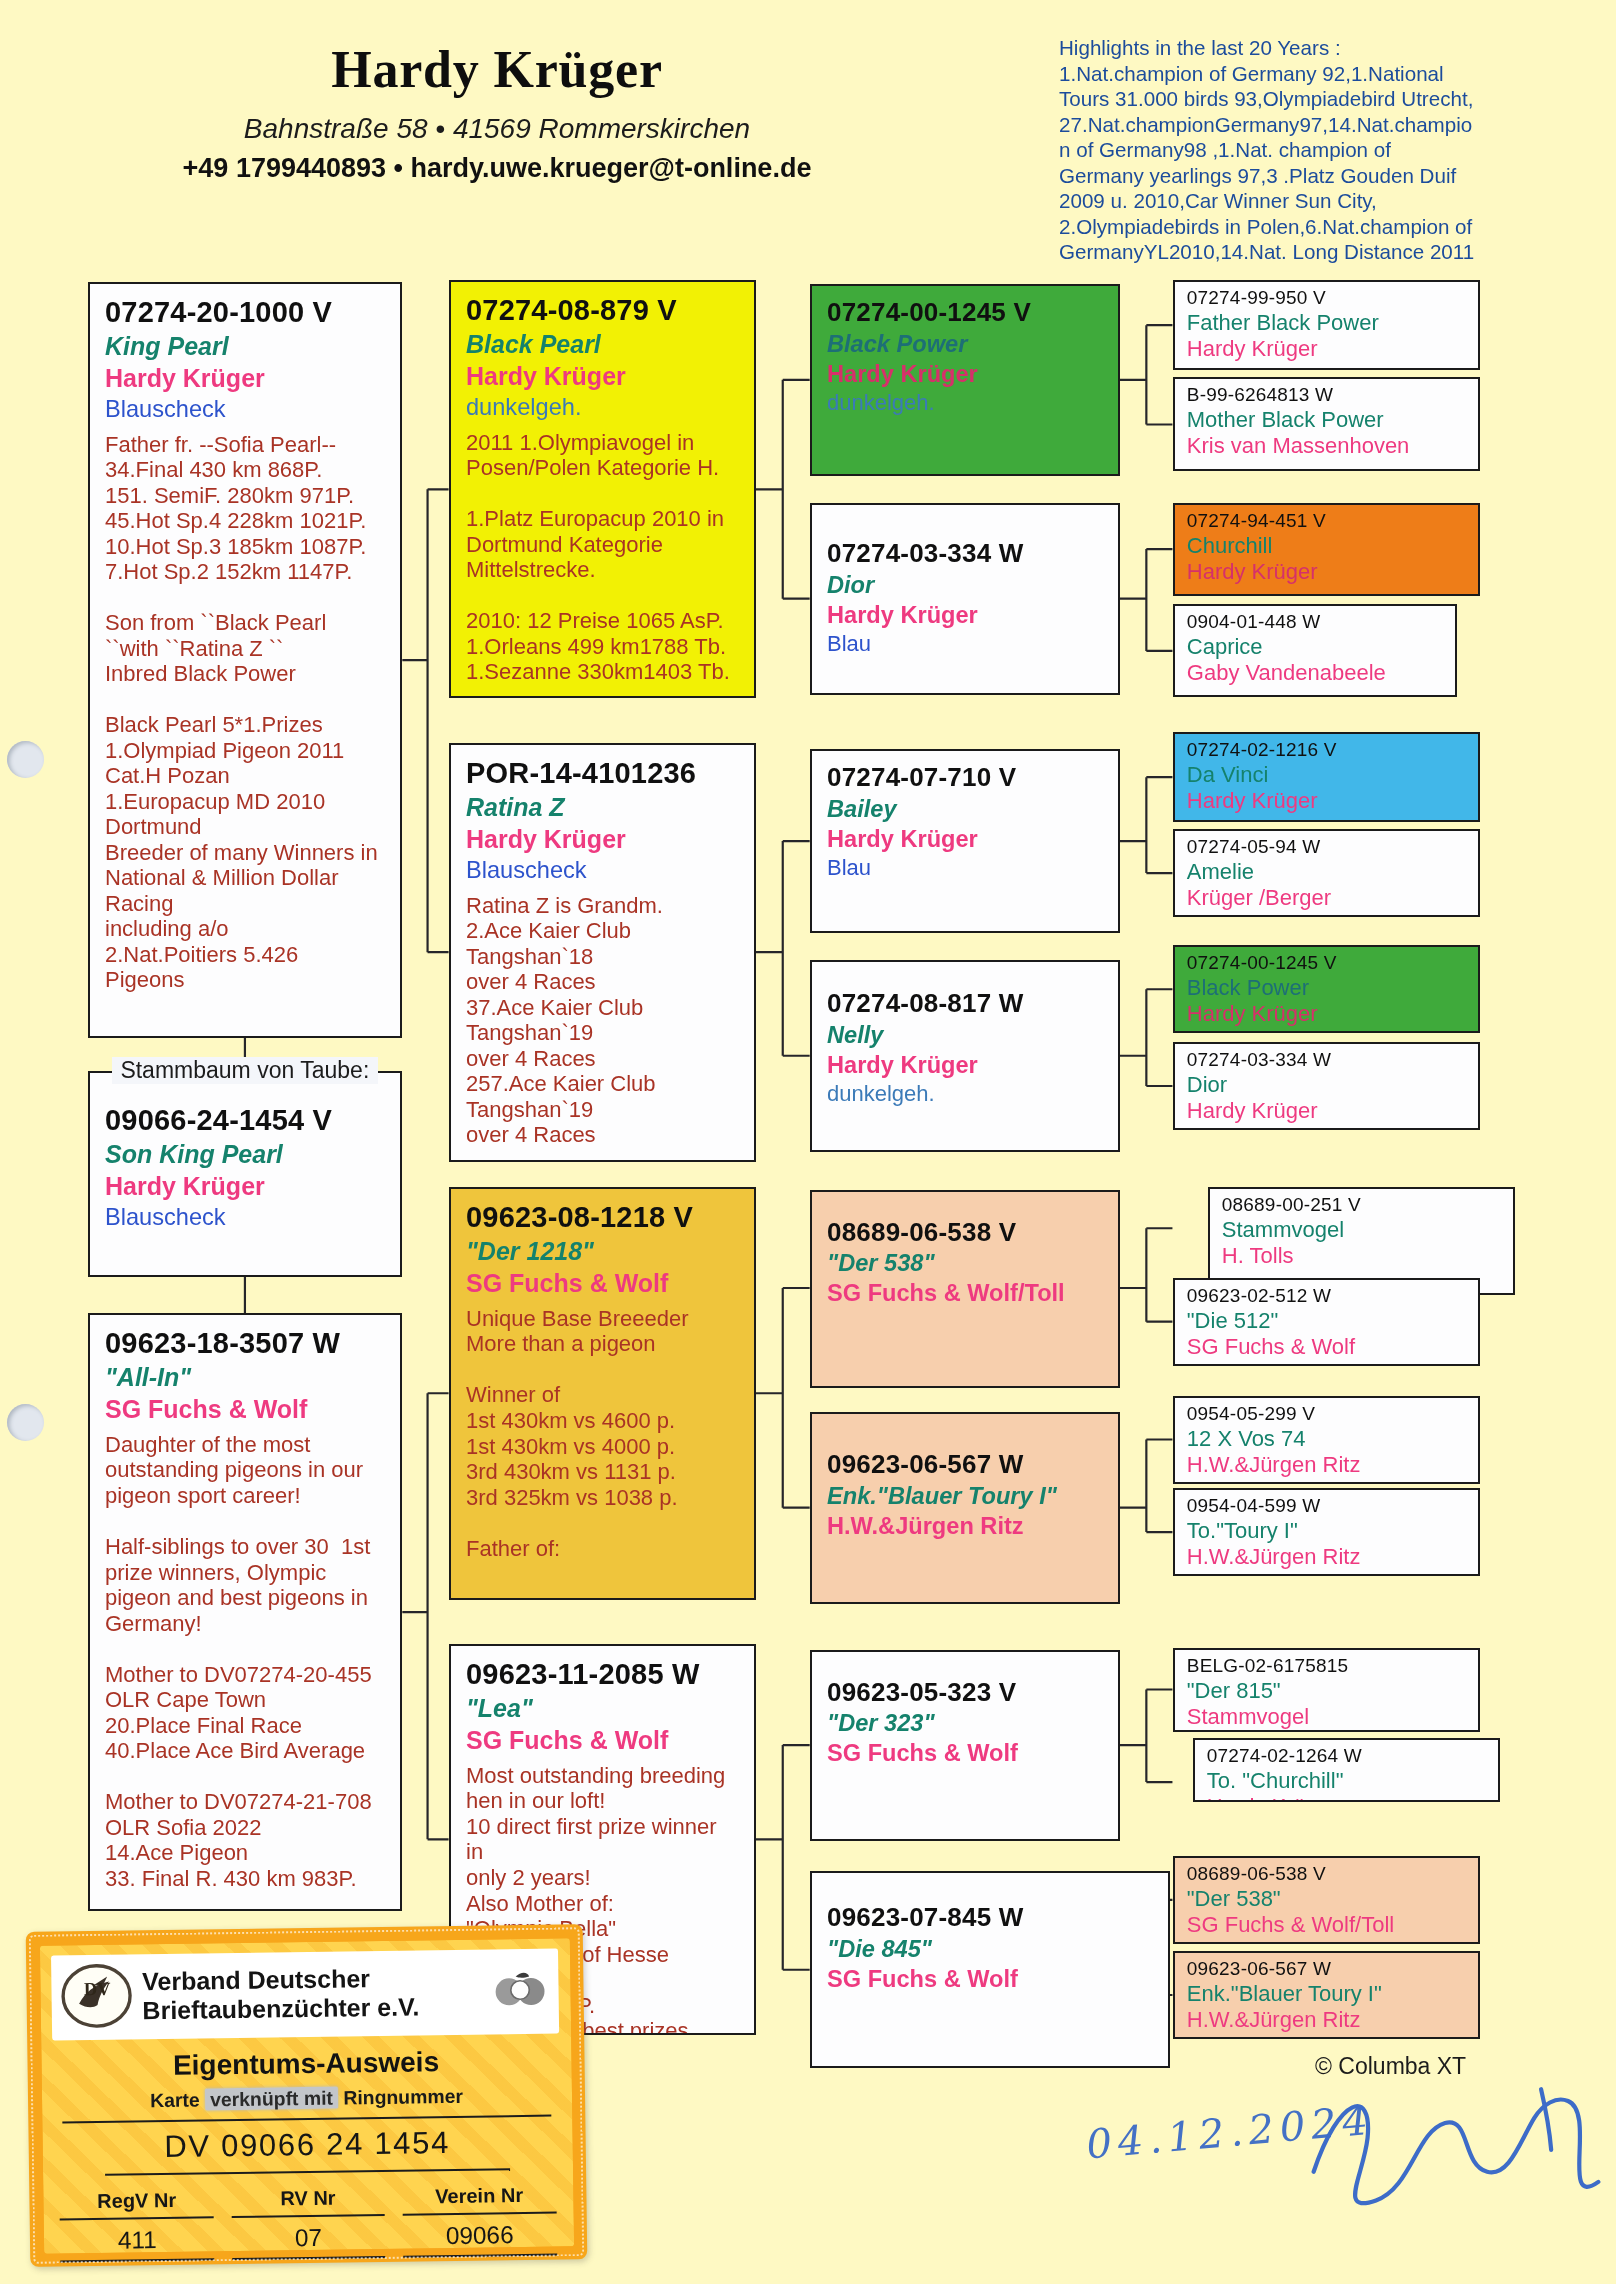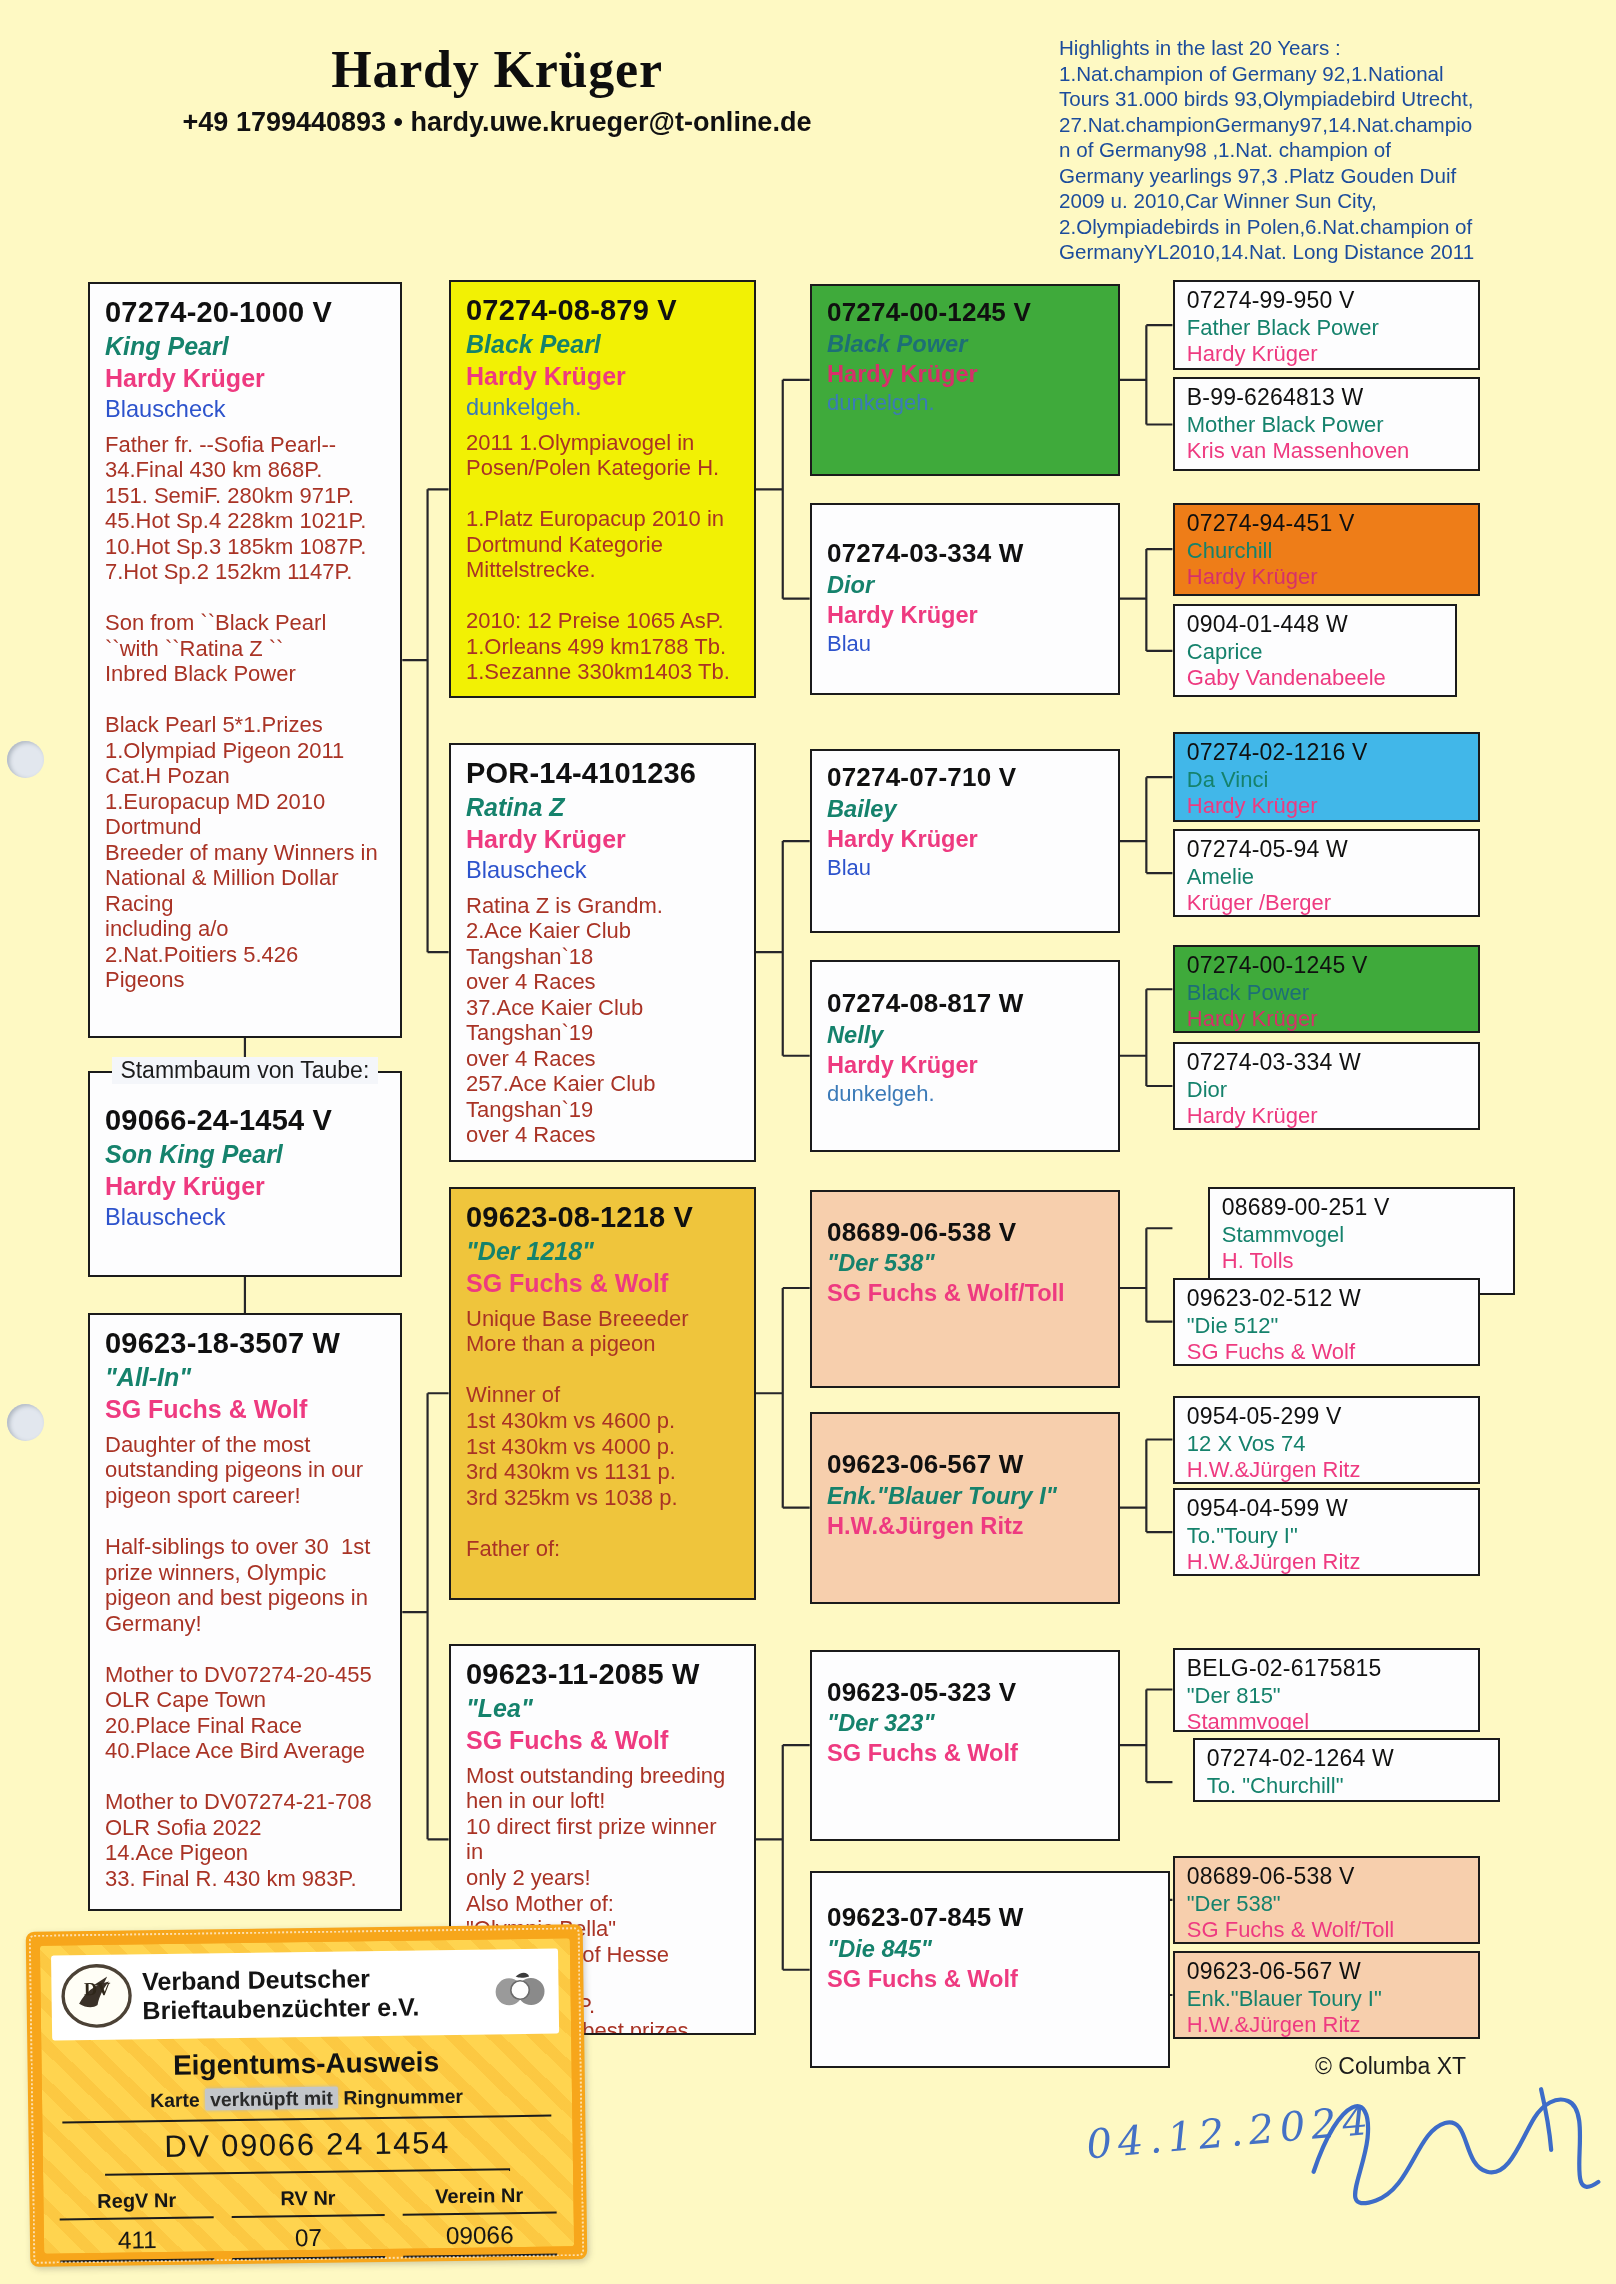--- a/index.html
+++ b/index.html
@@ -28,21 +28,21 @@
   .name{font-weight:700;font-style:italic;font-size:25px;line-height:1.28;color:#15826c;}
   .owner{font-weight:700;font-size:25px;line-height:1.28;color:#ee3a80;}
   .colorline{font-size:23.6px;line-height:1.3;color:#2d53cc;}
   .colorline.dunkel{color:#3b7ab8;}
   .notes{margin-top:6.7px;font-size:22px;line-height:1.16;color:#a93325;white-space:pre-wrap;}
   .g3 .ring{font-size:26px;}
   .g3 .name{font-size:23.6px;}
   .g3 .owner{font-size:23.6px;}
   .g3 .colorline{font-size:22px;}
   .g4{padding:4.2px 11.8px;border-width:2.1px;}
-  .g4 .ring{font-weight:400;font-size:23px;line-height:1.25;}
+  .g4 .ring{font-weight:400;font-size:19px;line-height:1.25;}
   .g4 .name{font-weight:400;font-style:normal;font-size:22px;line-height:1.2;}
   .g4 .owner{font-weight:400;font-size:22px;line-height:1.2;}
   .bg-yellow{background:#f2f104;}
   .bg-gold{background:#efc53c;}
   .bg-green{background:#3faa3b;}
   .bg-orange{background:#ee7d18;}
   .bg-blue{background:#41b7e9;}
   .bg-peach{background:#f7cfad;}
   .bg-green .owner,.bg-orange .owner{color:#d6306a;}
   .bg-green .name{color:#1d6f76;}
@@ -112,20 +112,21 @@
       M1330,999 H1362 M1362,923 V1037 M1362,923 H1393 M1362,1037 H1393
       M1330,1254 H1362 M1362,1175 V1290 M1362,1175 H1393 M1362,1290 H1393
       M1330,1530 H1362 M1362,1459 V1570 M1362,1459 H1393 M1362,1570 H1393
       M1330,1791 H1362 M1362,1710 V1820 M1362,1710 H1393 M1362,1820 H1393
       M1330,2073 H1362 M1362,2007 V2117 M1362,2007 H1393 M1362,2117 H1393
       M1330,2340 H1362 M1362,2257 V2370 M1362,2257 H1393 M1362,2370 H1393"></path>
   </svg>
 
   <div class="hdr">
     <div class="hdr-title">Hardy Krüger</div>
+    <div class="hdr-addr">Bahnstraße 58 • 41569 Rommerskirchen</div>
     <div class="hdr-contact">+49 1799440893 • hardy.uwe.krueger@t-online.de</div>
   </div>
   <div class="highlights">Highlights in the last 20 Years :
 1.Nat.champion of Germany 92,1.National
 Tours 31.000 birds 93,Olympiadebird Utrecht,
 27.Nat.championGermany97,14.Nat.champio
 n of Germany98 ,1.Nat. champion of
 Germany yearlings 97,3 .Platz Gouden Duif
 2009 u. 2010,Car Winner Sun City,
 2.Olympiadebirds in Polen,6.Nat.champion of

